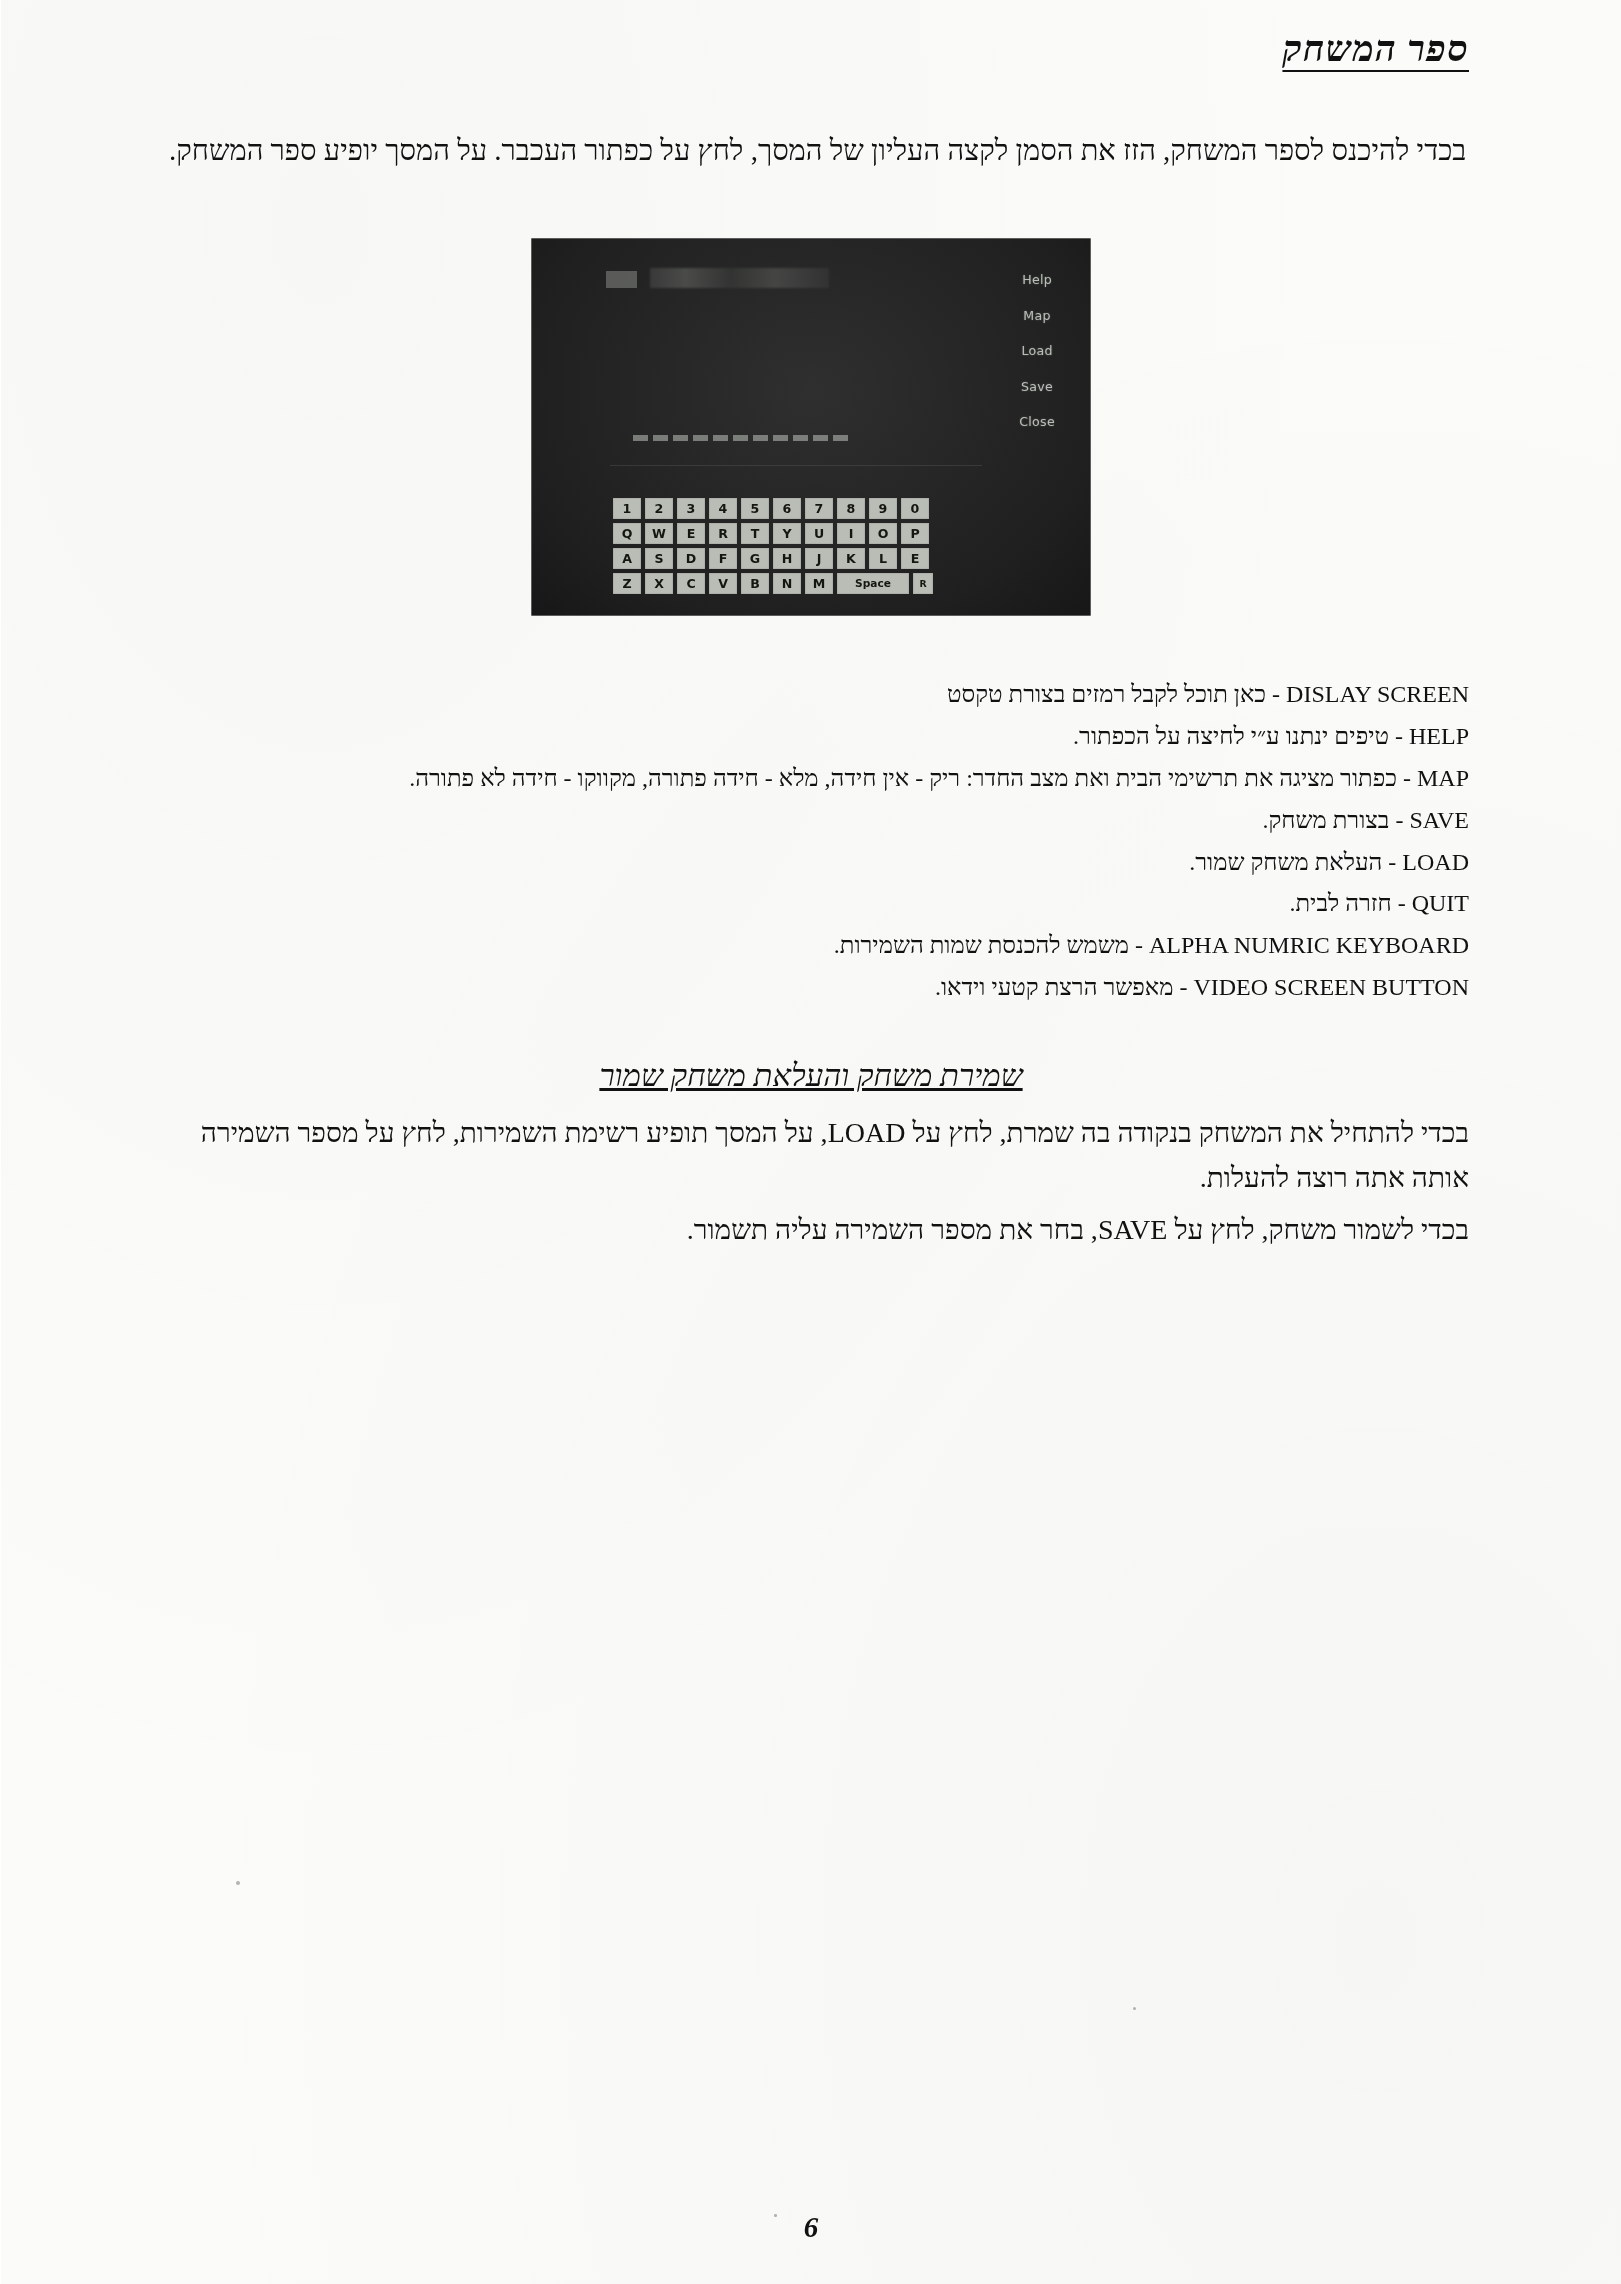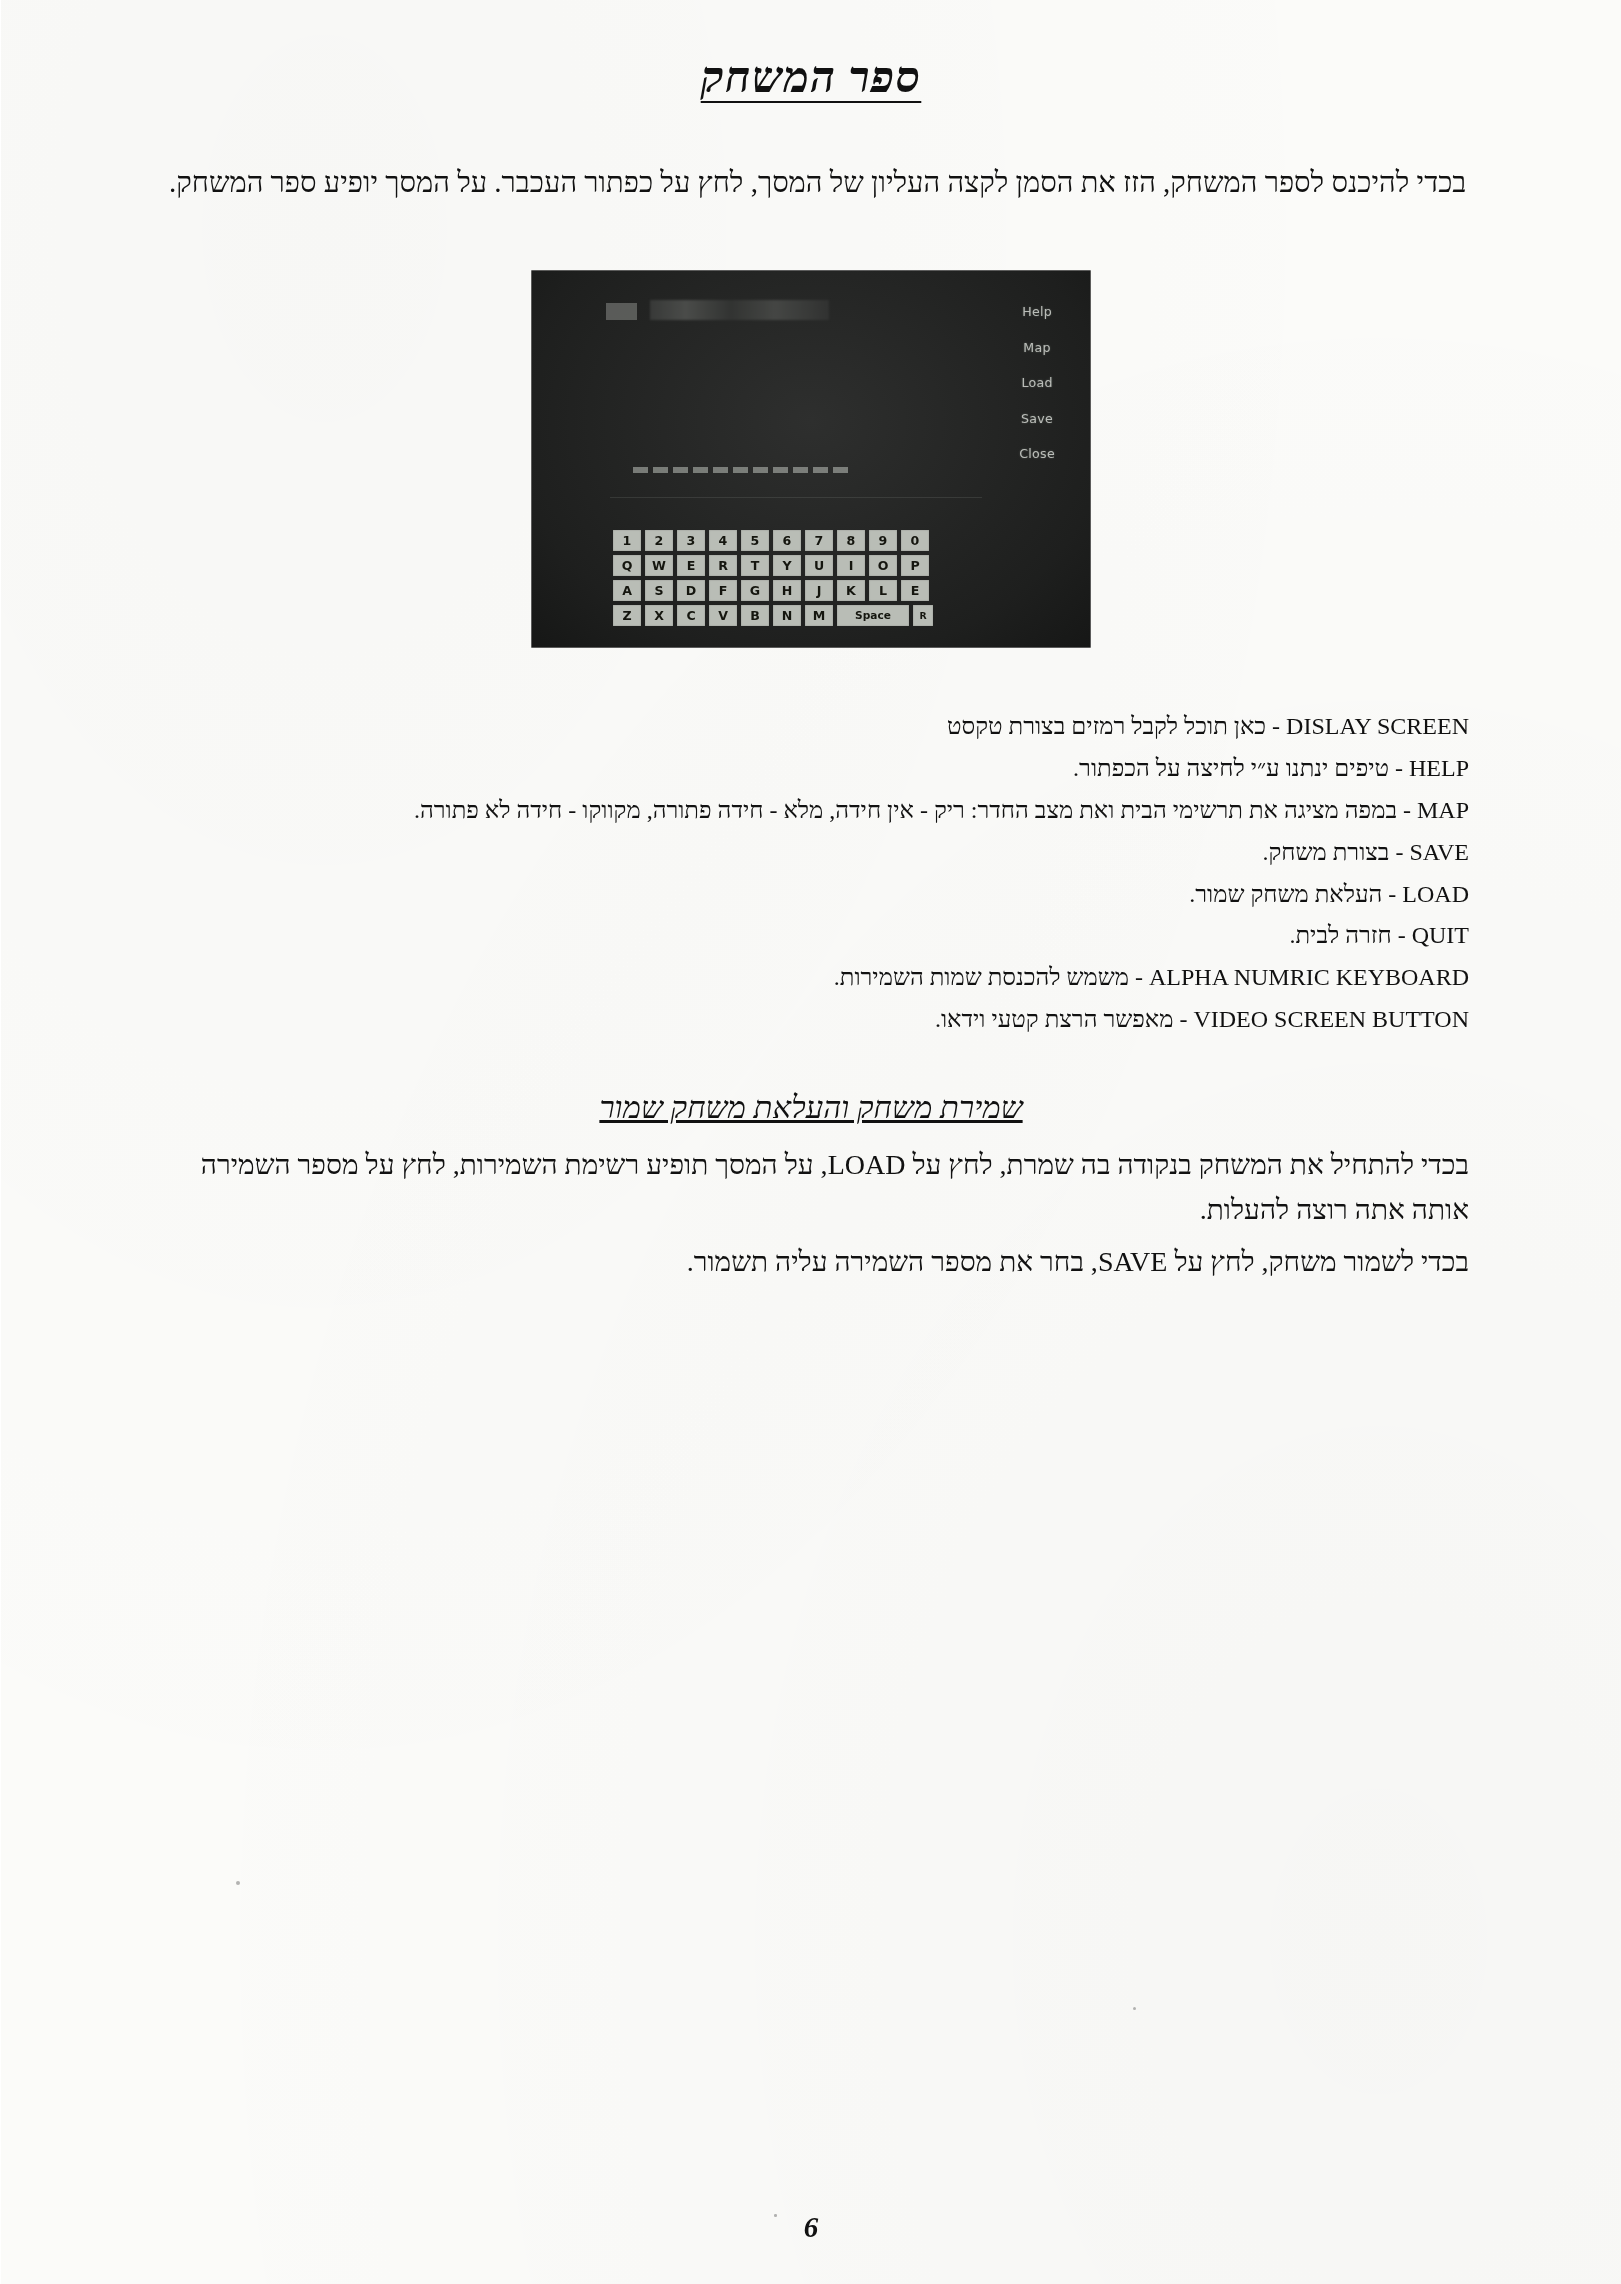--- a/index.html
+++ b/index.html
@@ -27,26 +27,25 @@
   .content {
     position: absolute;
     left: 153px;
     right: 153px;
     top: 0;
     bottom: 0;
   }
 
   
   .doc-title {
-    text-align: center;
     font-style: italic;
     font-weight: 700;
-    font-size: 43px;
+    font-size: 36px;
     letter-spacing: 1.3px;
-    margin-top: 53px;
+    margin-top: 28px;
     text-decoration: underline;
     text-underline-offset: 9.3px;
     text-decoration-thickness: 2px;
     direction: rtl;
   }
 
   
   .intro {
     direction: rtl;
     text-align: right;
@@ -294,21 +293,21 @@
             <div class="key wide">Space</div>
             <div class="key tall-side">R</div>
           </div>
         </div>
       </div>
     </div>
 
     <div class="legend">
       <div class="legend-line">DISLAY SCREEN - כאן תוכל לקבל רמזים בצורת טקסט</div>
       <div class="legend-line">HELP - טיפים ינתנו ע״י לחיצה על הכפתור.</div>
-      <div class="legend-line">MAP - במפה מציגה את תרשימי הבית ואת מצב החדר: ריק - אין חידה, מלא - חידה פתורה, מקווקו - חידה לא פתורה.</div>
+      <div class="legend-line">MAP - כפתור מציגה את תרשימי הבית ואת מצב החדר: ריק - אין חידה, מלא - חידה פתורה, מקווקו - חידה לא פתורה.</div>
       <div class="legend-line">SAVE - בצורת משחק.</div>
       <div class="legend-line">LOAD - העלאת משחק שמור.</div>
       <div class="legend-line">QUIT -  חזרה לבית.</div>
       <div class="legend-line">ALPHA NUMRIC KEYBOARD - משמש להכנסת שמות השמירות.</div>
       <div class="legend-line">VIDEO SCREEN BUTTON - מאפשר הרצת קטעי וידאו.</div>
     </div>
 
     <div class="section-heading">שמירת משחק והעלאת משחק שמור</div>
 
     <div class="section-body">

